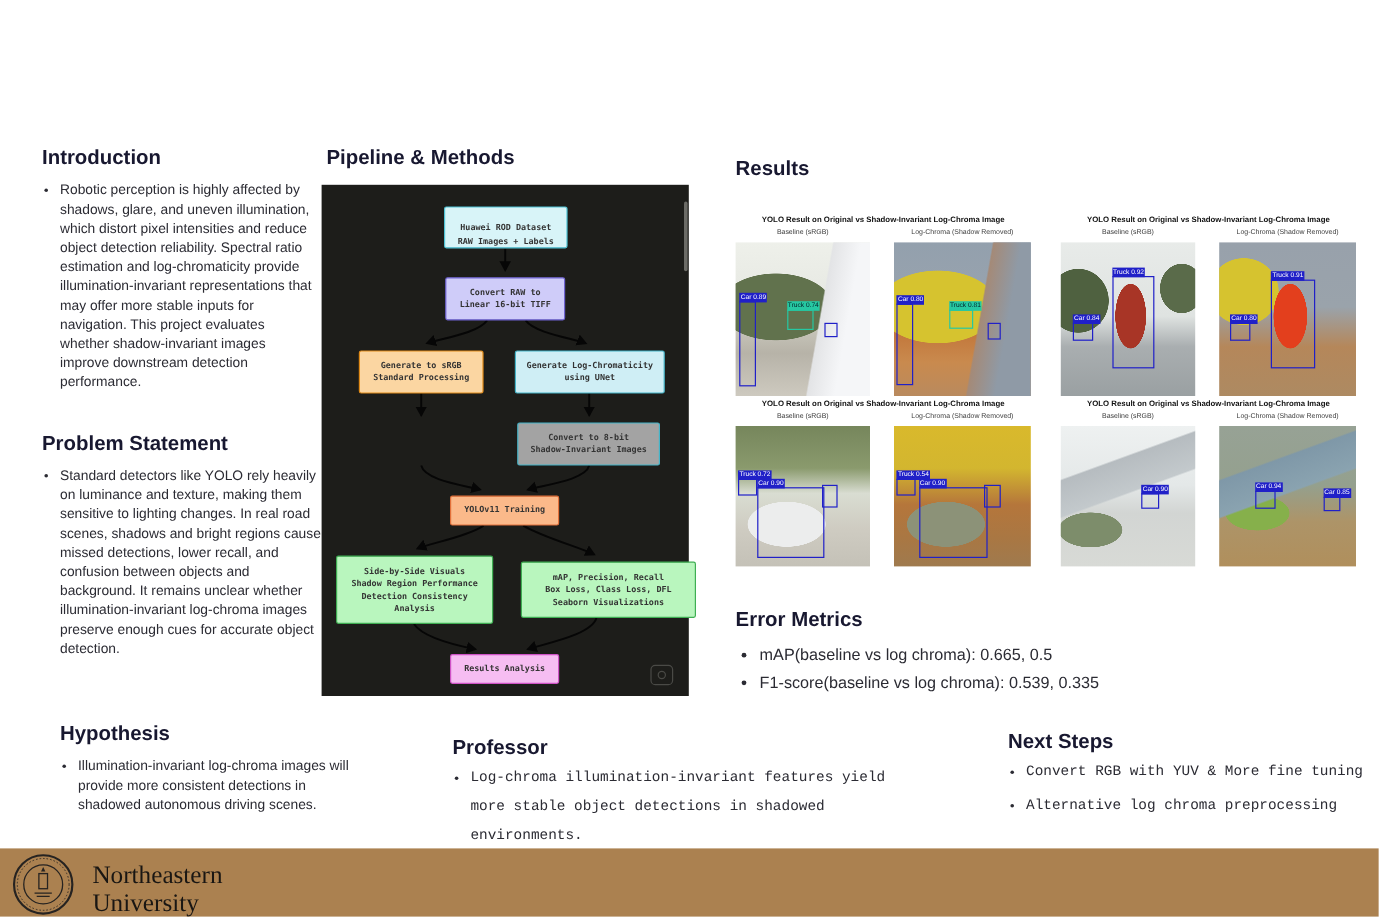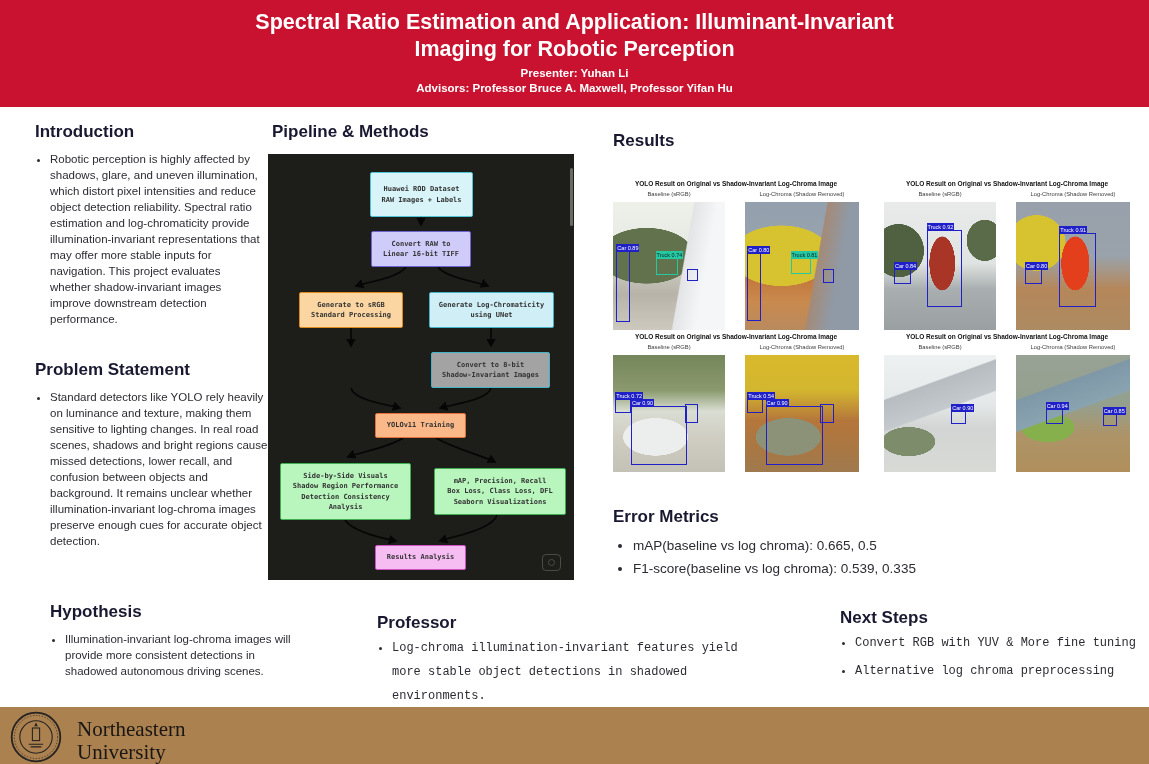--- a/index.html
+++ b/index.html
@@ -29,29 +29,29 @@
   .sec-concl{left:377px;top:613px;width:372px;}
   .sec-next{left:840px;top:608px;width:300px;}
   .sec-err .body-txt{font-size:13.5px;line-height:19px;}
   .sec-concl .body-txt,.sec-next .body-txt{font-size:12px;line-height:24px;font-family:Liberation Mono, monospace;}
   .sec-concl .h2,.sec-next .h2{margin-bottom:3px;}
 
   
   .flow{position:absolute;left:268px;top:154px;width:306px;height:426px;background:#1D1D1A;}
   .fbox{position:absolute;border:1.5px solid;border-radius:2px;display:flex;flex-direction:column;align-items:center;justify-content:center;
         font-family:"DejaVu Sans Mono",monospace;font-size:7px;font-weight:bold;color:#333;text-align:center;line-height:10.5px;box-sizing:border-box;}
-  .fb1{left:102px;top:18px;width:103px;height:45px;background:#D8F4F8;border-color:#4FC4D6;}
+  .fb1{left:102px;top:18px;width:103px;height:35px;background:#D8F4F8;border-color:#4FC4D6;justify-content:flex-end;}
   .fb2{left:103px;top:77px;width:100px;height:36px;background:#CFCCF9;border-color:#6F63D2;}
   .fb3{left:31px;top:138px;width:104px;height:36px;background:#FBD6A2;border-color:#DF8A18;}
   .fb4{left:161px;top:138px;width:125px;height:36px;background:#CFEEF5;border-color:#45B4C8;}
   .fb5{left:32px;top:198px;width:103px;height:36px;background:#FBD6A2;border-color:#DF8A18;}
   .fb6{left:163px;top:198px;width:119px;height:36px;background:#a3a3a3;border-color:#45B4C8;}
   .fb7{left:107px;top:259px;width:91px;height:25px;background:#FBB98A;border-color:#E2703A;}
   .fb8{left:12px;top:309px;width:131px;height:57px;background:#B9F6BE;border-color:#3FAE53;}
-  .fb9{left:166px;top:314px;width:132px;height:47px;background:#B9F6BE;border-color:#3FAE53;}
+  .fb9{left:166px;top:314px;width:146px;height:47px;background:#B9F6BE;border-color:#3FAE53;}
   .fb10{left:107px;top:391px;width:91px;height:25px;background:#F6BDF2;border-color:#CF52C6;}
   .flow svg.arrows{position:absolute;left:0;top:0;width:306px;height:426px;}
   .flow-scrollbar{position:absolute;right:1px;top:14px;width:3px;height:58px;background:#6B6B66;border-radius:2px;}
   .flow-watermark{position:absolute;right:13px;bottom:9px;width:17px;height:15px;border:1px solid #4A4A46;border-radius:4px;}
   .flow-watermark:after{content:"";position:absolute;left:5px;top:4px;width:5px;height:5px;border:1px solid #4A4A46;border-radius:50%;}
 
   
   .rgroup{position:absolute;width:246px;}
   .rg1{left:613px;top:179px;}  .rg2{left:884px;top:179px;}
   .rg3{left:613px;top:332px;}  .rg4{left:884px;top:332px;}
@@ -105,26 +105,20 @@
   
   .ftr{position:absolute;left:0;top:707px;width:1149px;height:57px;background:#AB8150;}
   .seal{position:absolute;left:9px;top:3px;width:54px;height:54px;}
   .uni{position:absolute;left:77px;top:11px;font-family:"Liberation Serif",serif;font-size:21px;color:#191613;line-height:23px;}
 </style>
 </head>
 <body>
 
 <div class="poster">
 
-  <div class="hdr">
-    <div class="t1">Spectral Ratio Estimation and Application: Illuminant-Invariant</div>
-    <div class="t2">Imaging for Robotic Perception</div>
-    <div class="pres">Presenter: Yuhan Li</div>
-    <div class="adv">Advisors:  Professor  Bruce A. Maxwell, Professor Yifan Hu</div>
-  </div>
 
   <div class="sec sec-intro">
     <div class="h2">Introduction</div>
     <ul class="blt body-txt">
         <li>Robotic perception is highly affected by shadows, glare, and uneven illumination, which distort pixel intensities and reduce object detection reliability. Spectral ratio estimation and log-chromaticity provide illumination-invariant representations that may offer more stable inputs for navigation. This project evaluates whether shadow-invariant images improve downstream detection performance.</li>
       </ul>
   </div>
 
   <div class="sec sec-problem">
     <div class="h2">Problem Statement</div>

